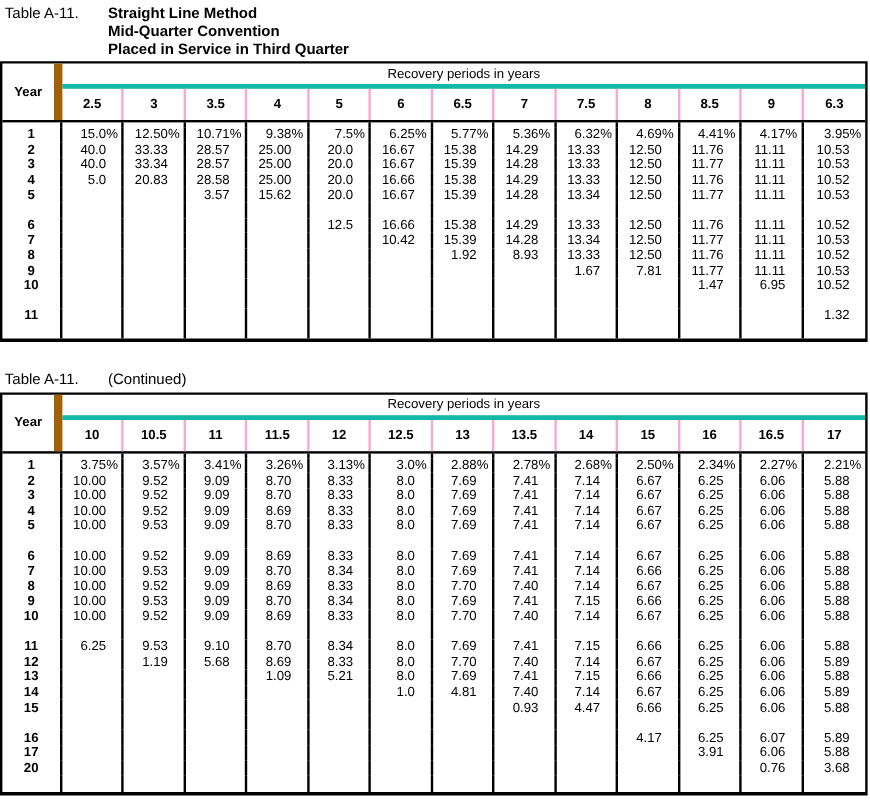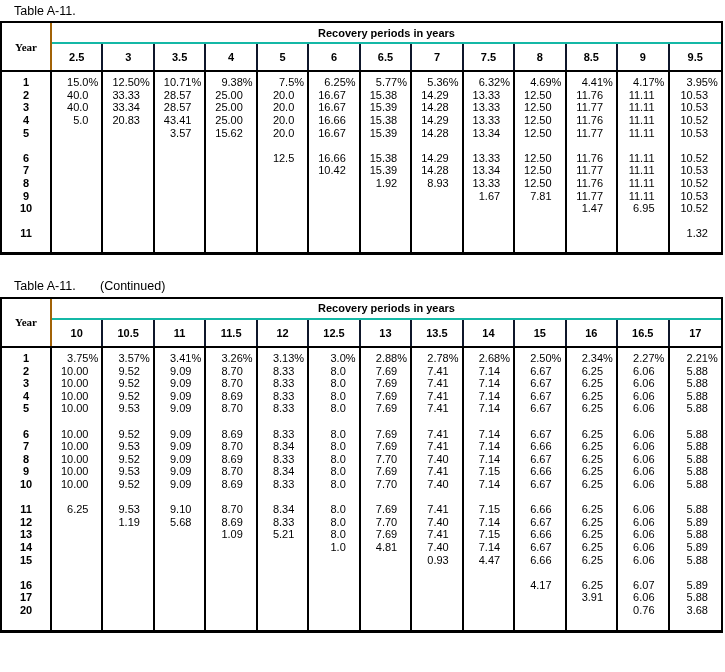--- a/index.html
+++ b/index.html
@@ -4,21 +4,21 @@
 <style>
   html, body { margin: 0; padding: 0; background: #fff; }
   body {
     width: 725px; height: 672px;
     font-family: "Liberation Sans", sans-serif;
     color: #000;
     overflow: hidden;
   }
   .title-row {
     display: flex;
-    margin: 4px 0 2px 14px;
+    margin: 4px 0 2px 4px;
     font-size: 12.5px;
     line-height: 15px;
   }
   .title-prefix { width: 86px; flex: 0 0 86px; }
   .title-lines { font-weight: bold; }
   .title2 { margin-top: 24px; margin-bottom: 3px; }
   .title-suffix { }
 
   .tbl {
     box-sizing: border-box;
@@ -27,33 +27,33 @@
     border-bottom-width: 3px;
   }
   .thead { border-bottom: 2px solid #000; }
   .hgrid {
     display: grid;
     grid-template-columns: 50px repeat(13, 1fr);
     grid-template-rows: 21px 26px;
   }
   .year-hcell {
     grid-column: 1; grid-row: 1 / 3;
-    border-right: 2px solid #a16207;
+    border-right: 7px solid #a16207;
     display: flex; align-items: center; justify-content: center;
-    font-weight: bold; font-size: 11px; font-family: Liberation Serif, serif;
+    font-weight: bold; font-size: 11px;
   }
   .group-hcell {
     grid-column: 2 / 15; grid-row: 1;
-    border-bottom: 2px solid #14b8a6;
+    border-bottom: 4px solid #14b8a6;
     display: flex; align-items: center; justify-content: center;
-    font-weight: bold; font-size: 11px;
+    font-weight: normal; font-size: 11px;
   }
   .pcell {
     grid-row: 2;
-    border-right: 2px solid #0f172a;
+    border-right: 2px solid #f9a8d4;
     display: flex; align-items: center; justify-content: center;
     font-weight: bold; font-size: 11px;
   }
   .pcell:last-child { border-right: none; }
 
   .brow {
     display: grid;
     grid-template-columns: 50px repeat(13, 1fr);
     height: 12.6px;
   }
@@ -75,20 +75,23 @@
   .vcell .p { width: 11px; text-align: left; }
 </style>
 </head>
 <body>
 
 <div>
 
   <div class="title-row">
     <span class="title-prefix">Table A-11.</span>
     <div class="title-lines">
+      <div>Straight Line Method</div>
+      <div>Mid-Quarter Convention</div>
+      <div>Placed in Service in Third Quarter</div>
     </div>
   </div>
 
   <div class="tbl">
     <div class="thead">
       <div class="hgrid">
         <div class="year-hcell">Year</div>
         <div class="group-hcell">Recovery periods in years</div>
 
       <div class="pcell">2.5</div>
@@ -96,21 +99,21 @@
           <div class="pcell">3.5</div>
           <div class="pcell">4</div>
           <div class="pcell">5</div>
           <div class="pcell">6</div>
           <div class="pcell">6.5</div>
           <div class="pcell">7</div>
           <div class="pcell">7.5</div>
           <div class="pcell">8</div>
           <div class="pcell">8.5</div>
           <div class="pcell">9</div>
-          <div class="pcell">9.5</div>
+          <div class="pcell">6.3</div>
         </div>
     </div>
     <div class="tbody" id="tbl1-body">
         <div class="brow padtop">
           <div class="ycell"></div>
           <div class="vcell">
             <span class="v"></span>
             <span class="p"></span>
           </div>
           <div class="vcell">
@@ -331,21 +334,21 @@
           <div class="ycell">4</div>
           <div class="vcell">
             <span class="v">5.0</span>
             <span class="p"></span>
           </div>
           <div class="vcell">
             <span class="v">20.83</span>
             <span class="p"></span>
           </div>
           <div class="vcell">
-            <span class="v">43.41</span>
+            <span class="v">28.58</span>
             <span class="p"></span>
           </div>
           <div class="vcell">
             <span class="v">25.00</span>
             <span class="p"></span>
           </div>
           <div class="vcell">
             <span class="v">20.0</span>
             <span class="p"></span>
           </div>

